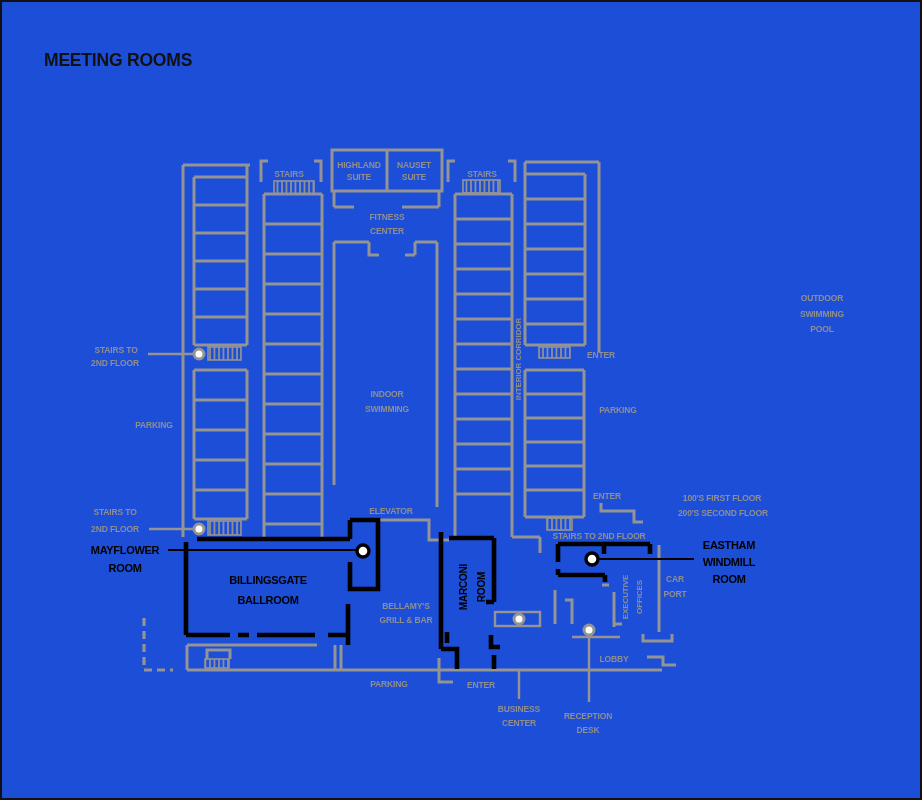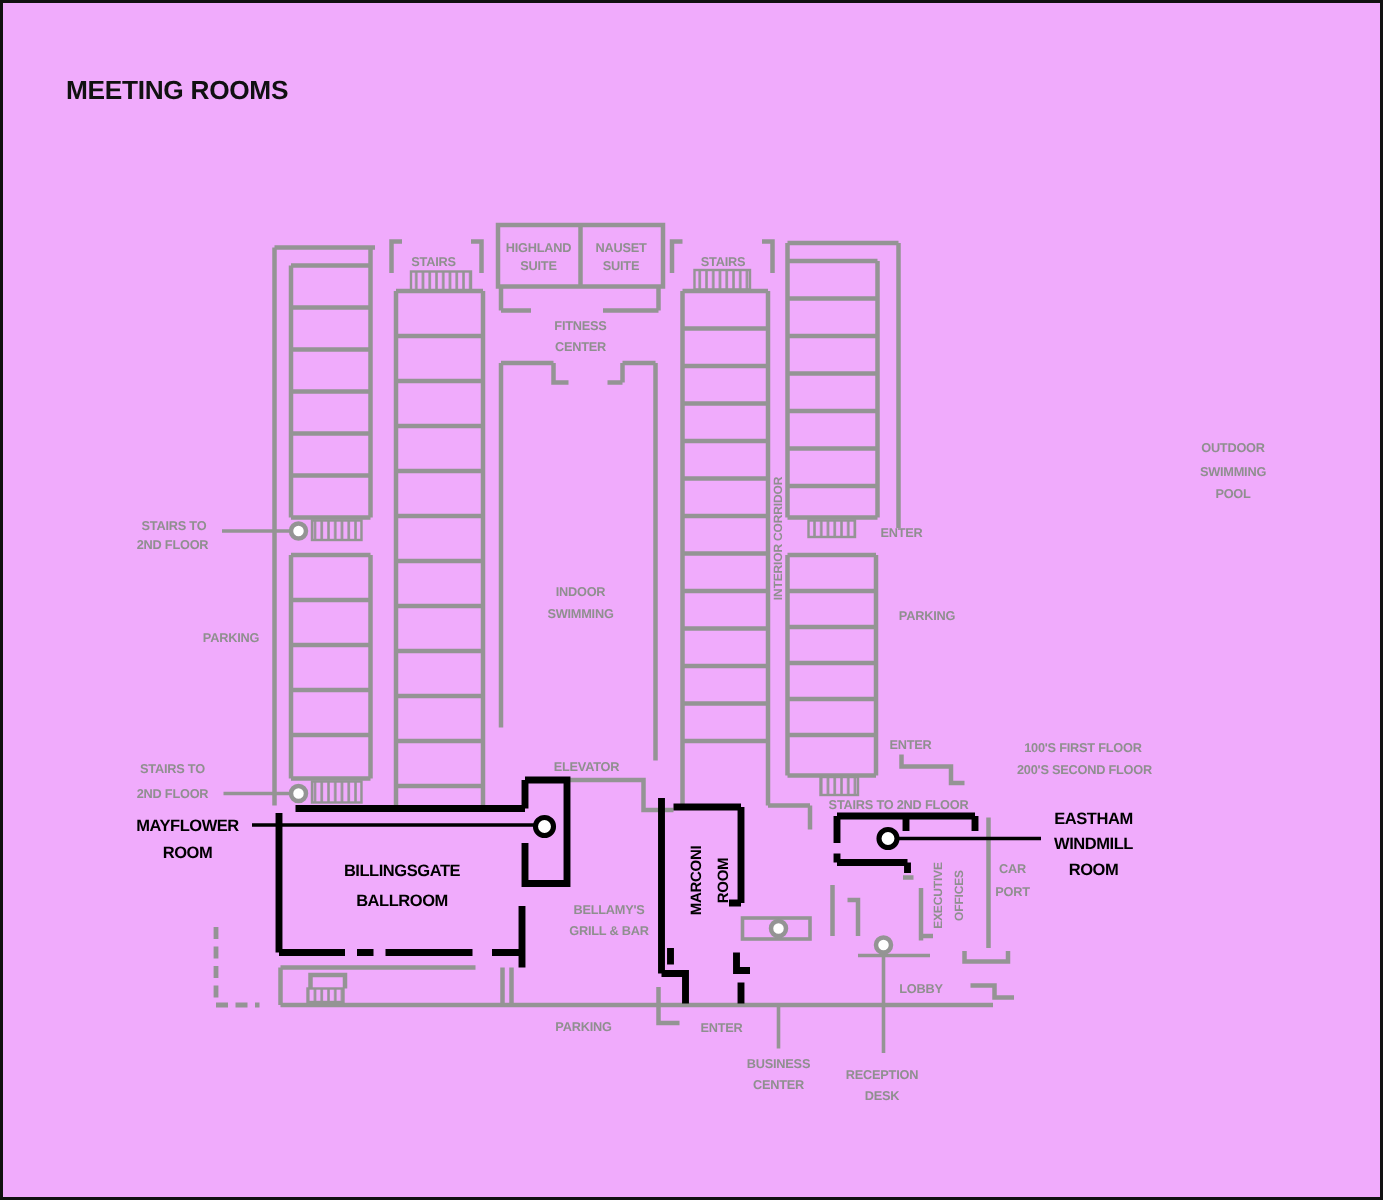--- a/index.html
+++ b/index.html
@@ -1,17 +1,17 @@
 <!DOCTYPE html>
 <html><head>
 <meta charset="utf-8">
 <style>
   html,body{margin:0;padding:0;background:#fff;}
   .canvas{position:relative;width:922px;height:800px;box-sizing:border-box;
-          border:2px solid #111;background:#f0abfc;overflow:hidden;
+          border:2px solid #111;background:#1d4ed8;overflow:hidden;
           font-family:"Liberation Sans",sans-serif;}
   svg{display:block;}
   .g  {stroke:#949494;stroke-width:3;fill:none;stroke-linecap:butt;}
   .g2 {stroke:#949494;stroke-width:2.4;fill:none;}
   .dash{stroke:#949494;stroke-width:3.2;fill:none;stroke-dasharray:8 5;}
   .b  {stroke:#000;stroke-width:4.6;fill:none;stroke-linecap:butt;}
   .b2 {stroke:#000;stroke-width:2.2;fill:none;}
   .hb {stroke:#949494;stroke-width:1.6;}
   .ring-g{fill:#fff;stroke:#949494;stroke-width:3;}
   .ring-b{fill:#fff;stroke:#000;stroke-width:3.4;}

